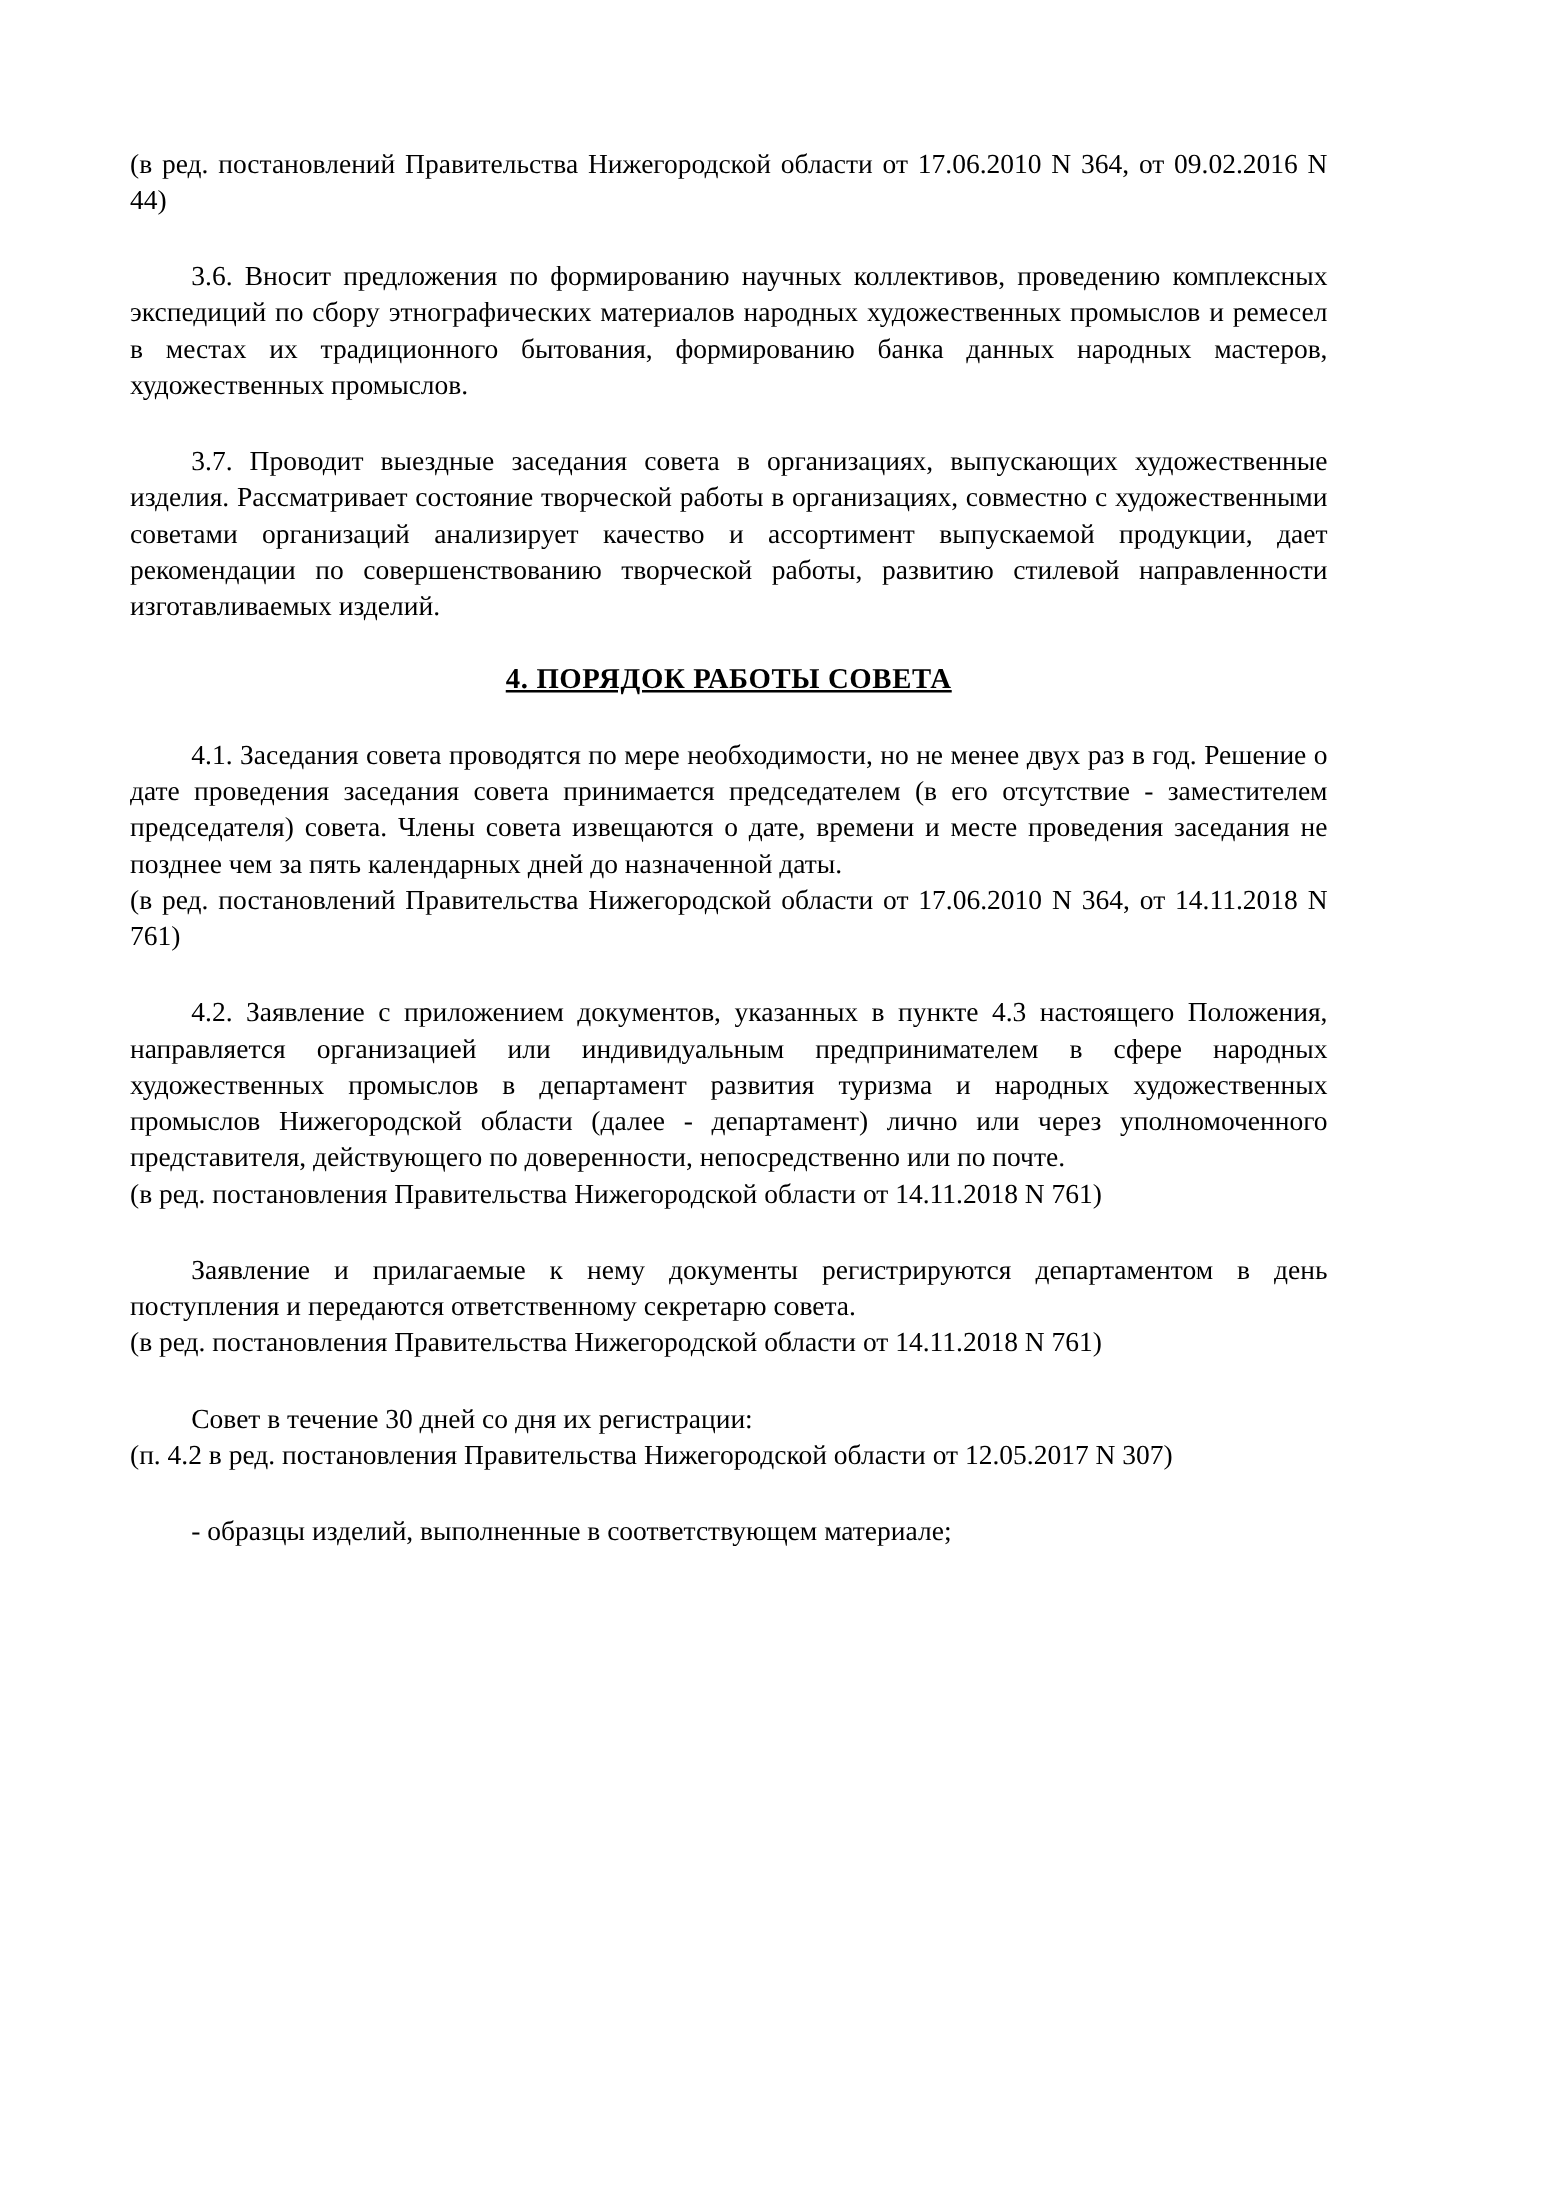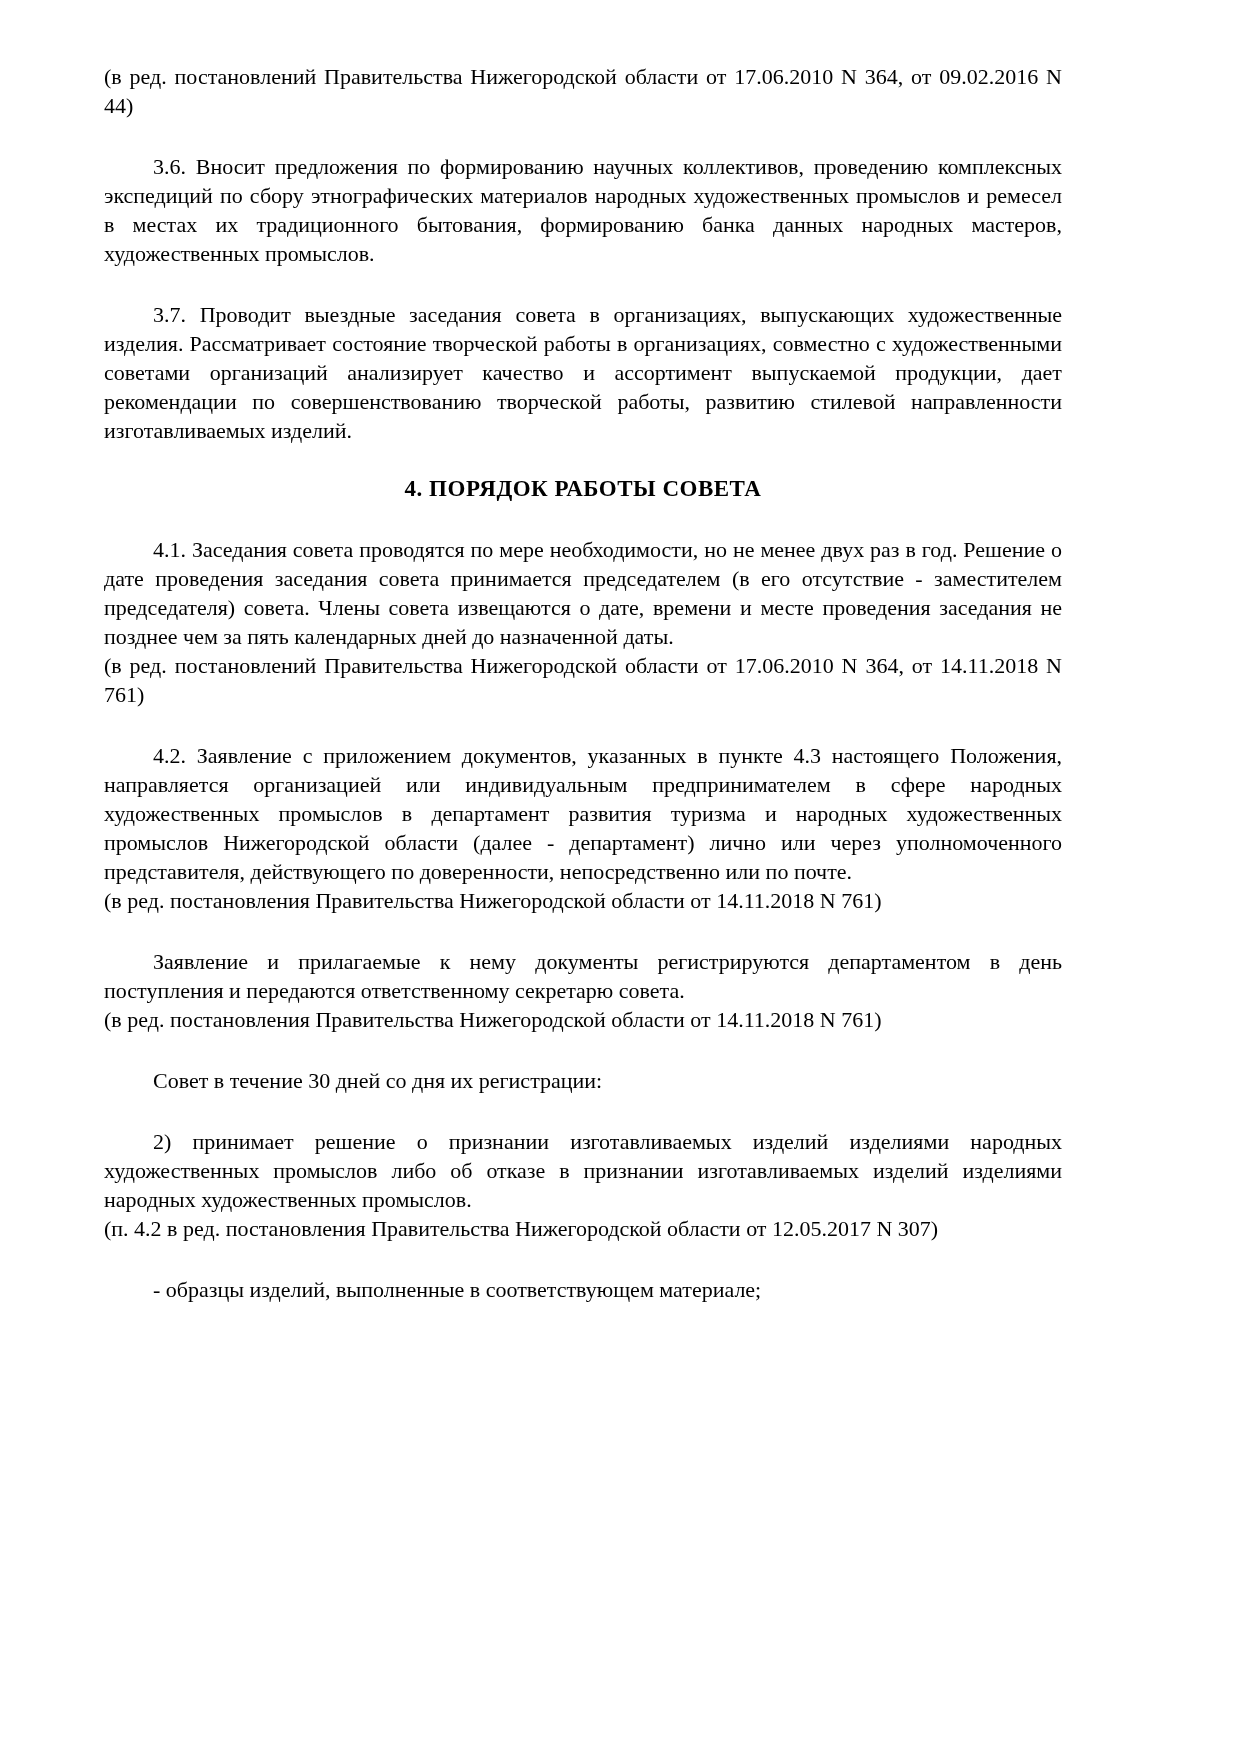--- a/index.html
+++ b/index.html
@@ -12,21 +12,21 @@
     height: 1754px;
     color: #000000;
     font-family: "Liberation Serif", "DejaVu Serif", serif;
     font-size: 22px;
     line-height: 29px;
   }
   .page {
     box-sizing: border-box;
     width: 1240px;
     height: 1754px;
-    padding: 62px 178px 80px 104px;
+    padding: 116px 178px 80px 104px;
     background: #ffffff;
     overflow: hidden;
   }
   .page p {
     margin: 0;
     text-align: justify;
   }
   p.para {
     text-indent: 49px;
     margin-top: 32px;
@@ -38,20 +38,21 @@
   p.first-block {
     margin-top: 0;
   }
   h2.heading {
     margin: 29px 0 0 0;
     font-size: 23px;
     line-height: 29px;
     font-weight: bold;
     text-align: center;
     letter-spacing: 0.5px;
+    text-decoration: underline;
   }
 </style>
 </head>
 <body>
 
 <div class="page">
 
   <p class="note first-block">(в ред. постановлений Правительства Нижегородской области от 17.06.2010 N 364, от 09.02.2016 N 44)</p>
 
   <p class="para">3.6. Вносит предложения по формированию научных коллективов, проведению комплексных экспедиций по сбору этнографических материалов народных художественных промыслов и ремесел в местах их традиционного бытования, формированию банка данных народных мастеров, художественных промыслов.</p>
@@ -66,19 +67,18 @@
 
   <p class="para">4.2. Заявление с приложением документов, указанных в пункте 4.3 настоящего Положения, направляется организацией или индивидуальным предпринимателем в сфере народных художественных промыслов в департамент развития туризма и народных художественных промыслов Нижегородской области (далее - департамент) лично или через уполномоченного представителя, действующего по доверенности, непосредственно или по почте.</p>
   <p class="note">(в ред. постановления Правительства Нижегородской области от 14.11.2018 N 761)</p>
 
   <p class="para">Заявление и прилагаемые к нему документы регистрируются департаментом в день поступления и передаются ответственному секретарю совета.</p>
   <p class="note">(в ред. постановления Правительства Нижегородской области от 14.11.2018 N 761)</p>
 
   <p class="para">Совет в течение 30 дней со дня их регистрации:</p>
 
 
-  <p class="para">2) принимает решение о признании изготавливаемых изделий изделиями народных художественных промыслов либо об отказе в признании изготавливаемых изделий изделиями народных художественных промыслов.</p>
   <p class="note">(п. 4.2 в ред. постановления Правительства Нижегородской области от 12.05.2017 N 307)</p>
 
 
   <p class="para">- образцы изделий, выполненные в соответствующем материале;</p>
 
 </div>
 
 </body></html>

